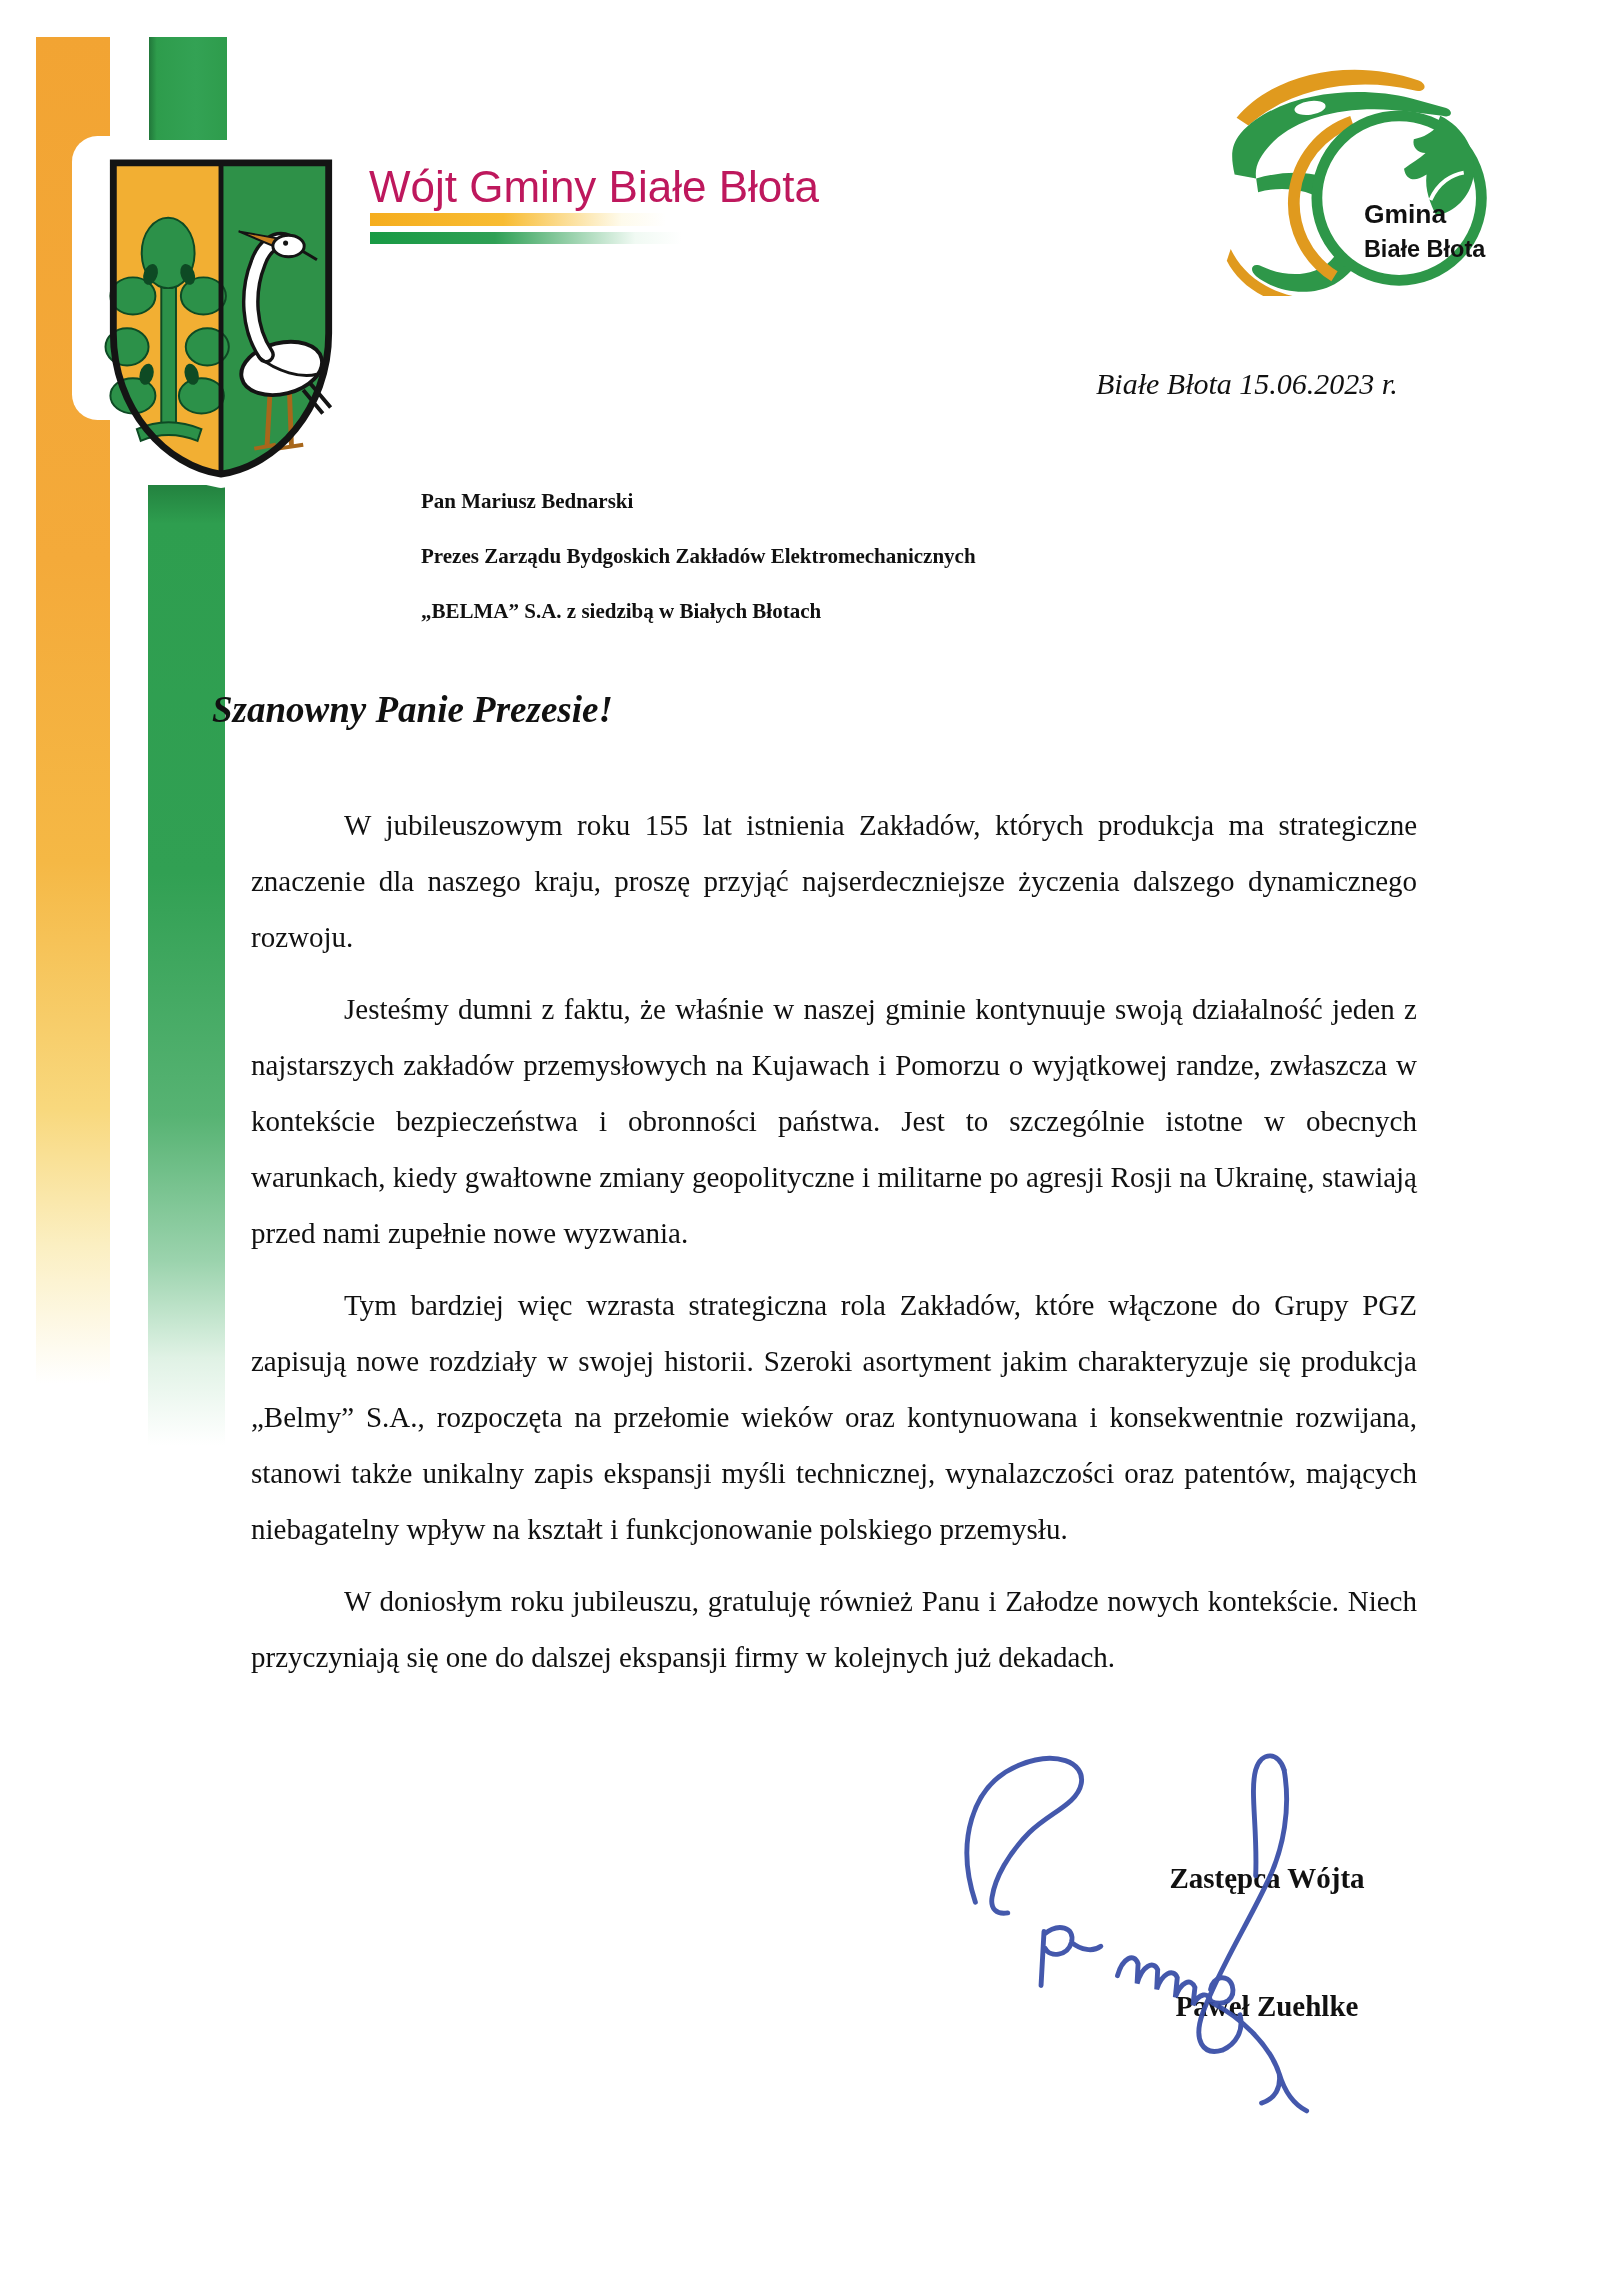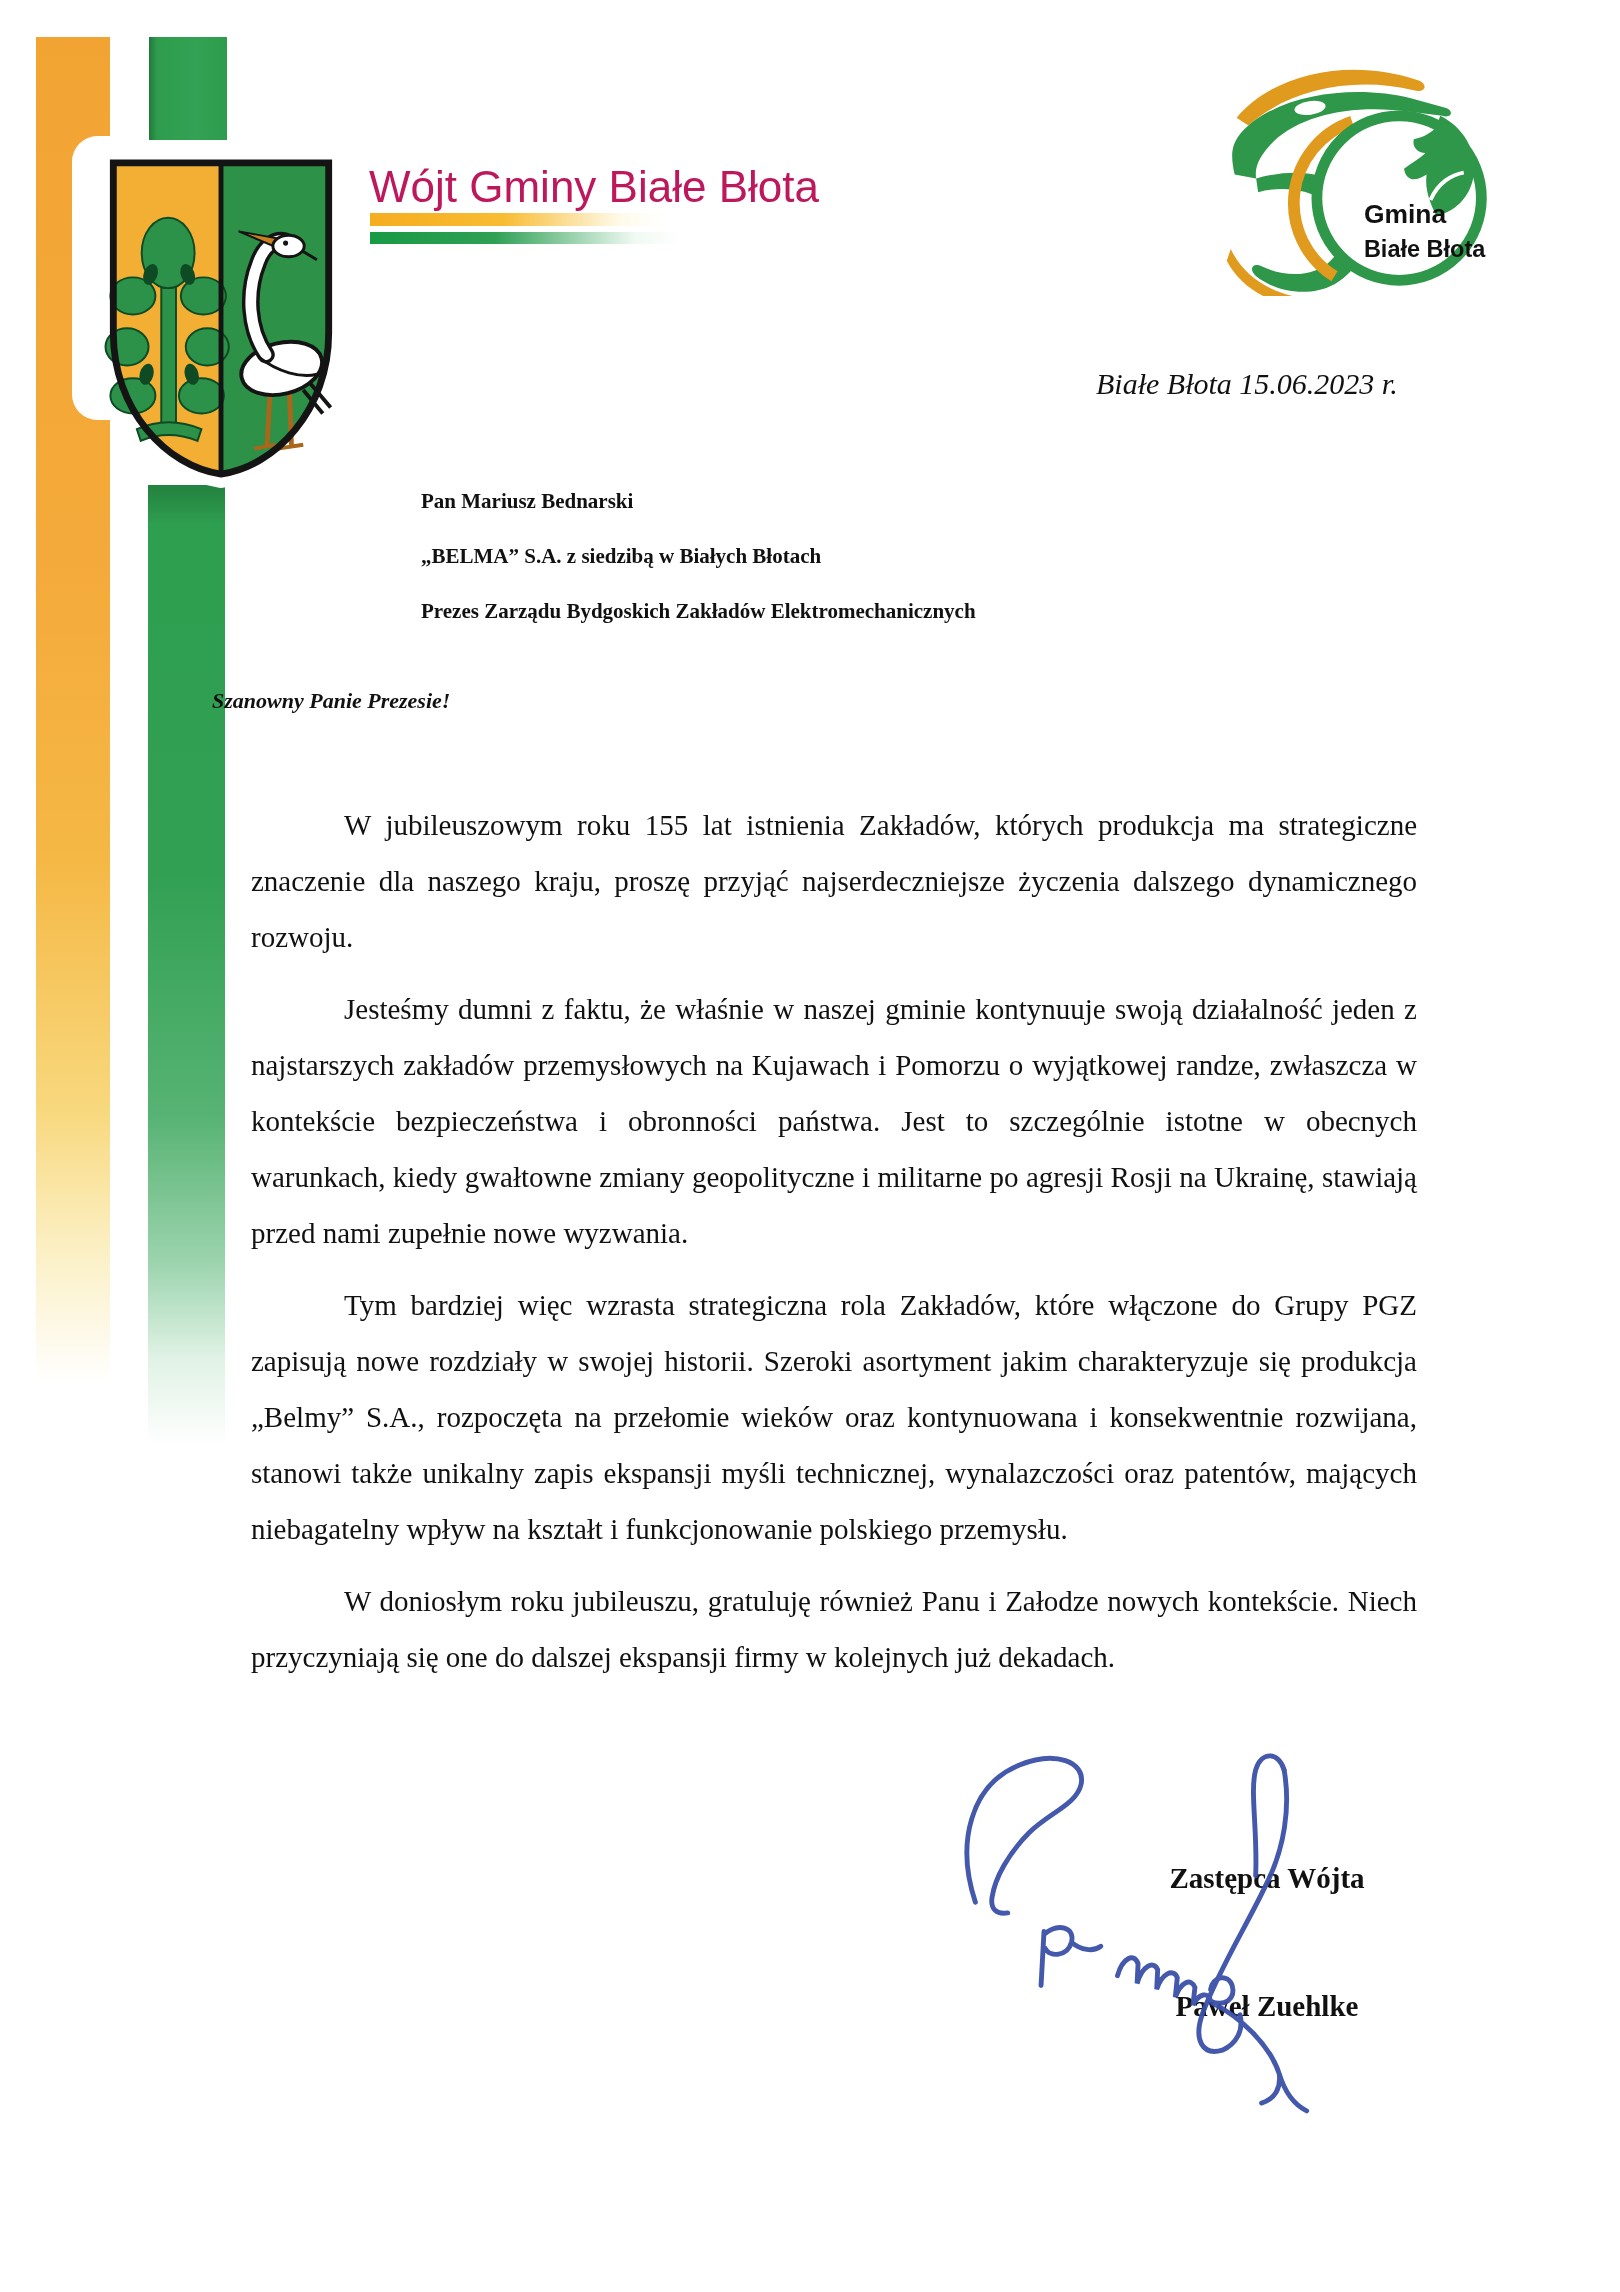--- a/index.html
+++ b/index.html
@@ -56,21 +56,21 @@
   .date-line{
     position:absolute;left:1096px;top:367px;
     font-size:30px;white-space:nowrap;font-style:italic;
   }
   .recipient{
     position:absolute;left:421px;top:474px;
     font-size:21px;font-weight:bold;line-height:55px;white-space:nowrap;
   }
   .salutation{
     position:absolute;left:212px;top:688px;
-    font-size:22px;font-weight:bold;font-style:italic;white-space:nowrap;
+    font-size:37px;font-weight:bold;font-style:italic;white-space:nowrap;
   }
   .body-text{
     position:absolute;left:235px;top:781px;width:1198px;
     font-size:29px;line-height:56px;text-align:justify;
   }
   .body-text p{margin:16px;text-indent:93px;}
   .sig-title,.sig-name{
     position:absolute;left:1110px;width:314px;text-align:center;
     font-size:29px;font-weight:bold;white-space:nowrap;z-index:3;
   }
@@ -144,22 +144,22 @@
     <path d="M228,62 C252,74 266,98 262,124 C258,146 243,160 224,164 C218,152 212,138 214,122 C202,130 193,128 191,116 C199,110 207,106 213,100 C205,100 199,94 201,86 C211,84 220,79 224,73 Z" fill="#2E9749"></path>
     <path d="M252,120 C240,122 226,130 218,148" fill="none" stroke="#ffffff" stroke-width="4"></path>
     <text x="150" y="172" font-family="Liberation Sans, sans-serif" font-weight="bold" font-size="27" fill="#111">Gmina</text>
     <text x="150" y="206" font-family="Liberation Sans, sans-serif" font-weight="bold" font-size="24" fill="#111">Białe Błota</text>
   </svg>
 
   <div class="date-line">Białe Błota 15.06.2023 r.</div>
 
   <div class="recipient">
     <div>Pan Mariusz Bednarski</div>
+    <div>Prezes Zarządu Bydgoskich Zakładów Elektromechanicznych</div>
     <div>„BELMA” S.A. z siedzibą w Białych Błotach</div>
-    <div>Prezes Zarządu Bydgoskich Zakładów Elektromechanicznych</div>
   </div>
 
   <div class="salutation">Szanowny Panie Prezesie!</div>
 
   <div class="body-text">
     <p>W jubileuszowym roku 155 lat istnienia Zakładów, których produkcja ma strategiczne znaczenie dla naszego kraju, proszę przyjąć najserdeczniejsze życzenia dalszego dynamicznego rozwoju.</p>
     <p>Jesteśmy dumni z faktu, że właśnie w naszej gminie kontynuuje swoją działalność jeden z najstarszych zakładów przemysłowych na Kujawach i Pomorzu o wyjątkowej randze, zwłaszcza w kontekście bezpieczeństwa i obronności państwa. Jest to szczególnie istotne w obecnych warunkach, kiedy gwałtowne zmiany geopolityczne i militarne po agresji Rosji na Ukrainę, stawiają przed nami zupełnie nowe wyzwania.</p>
     <p>Tym bardziej więc wzrasta strategiczna rola Zakładów, które włączone do Grupy PGZ zapisują nowe rozdziały w swojej historii.  Szeroki asortyment jakim charakteryzuje się produkcja „Belmy” S.A., rozpoczęta na przełomie wieków oraz kontynuowana i konsekwentnie rozwijana, stanowi także unikalny zapis ekspansji myśli technicznej, wynalazczości oraz patentów, mających niebagatelny wpływ na kształt i funkcjonowanie polskiego przemysłu.</p>
     <p>W doniosłym roku jubileuszu, gratuluję również Panu i Załodze nowych kontekście. Niech  przyczyniają się one do dalszej ekspansji firmy w kolejnych już dekadach.</p>
   </div>

